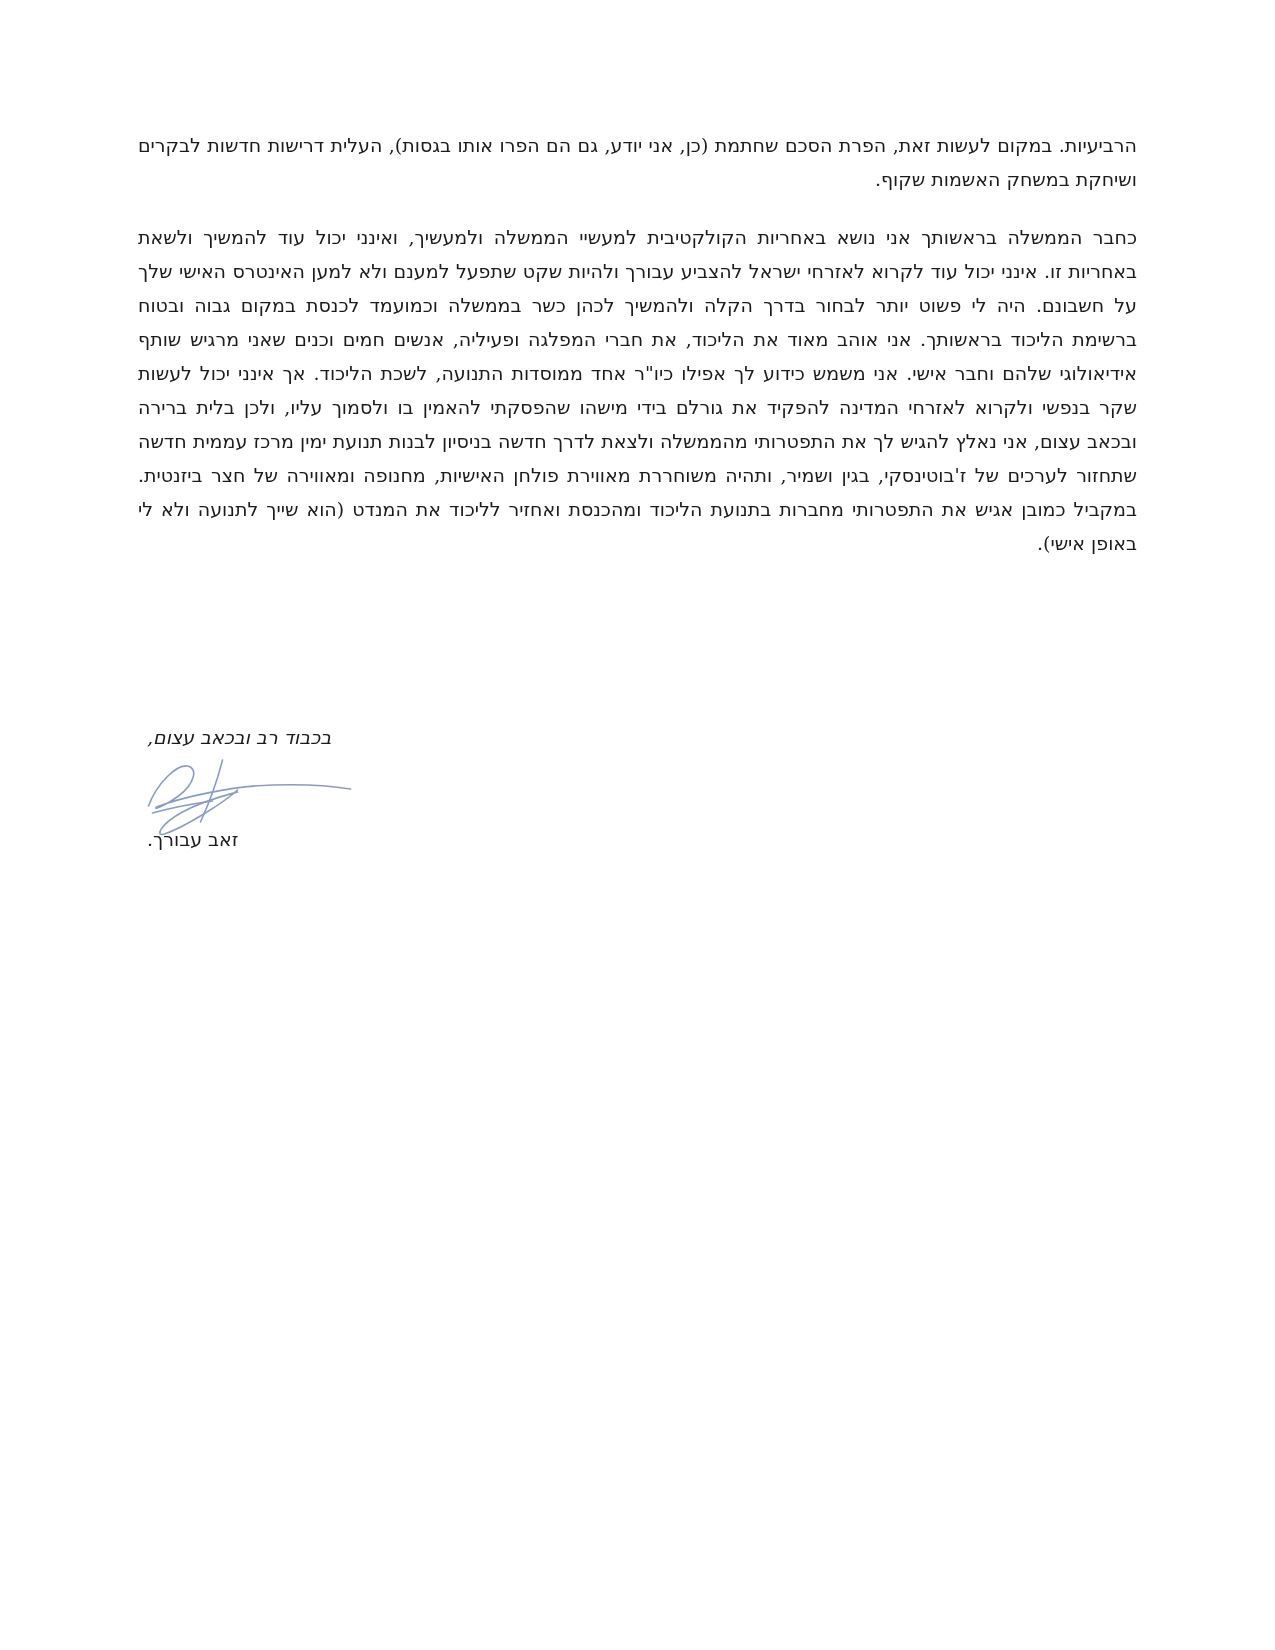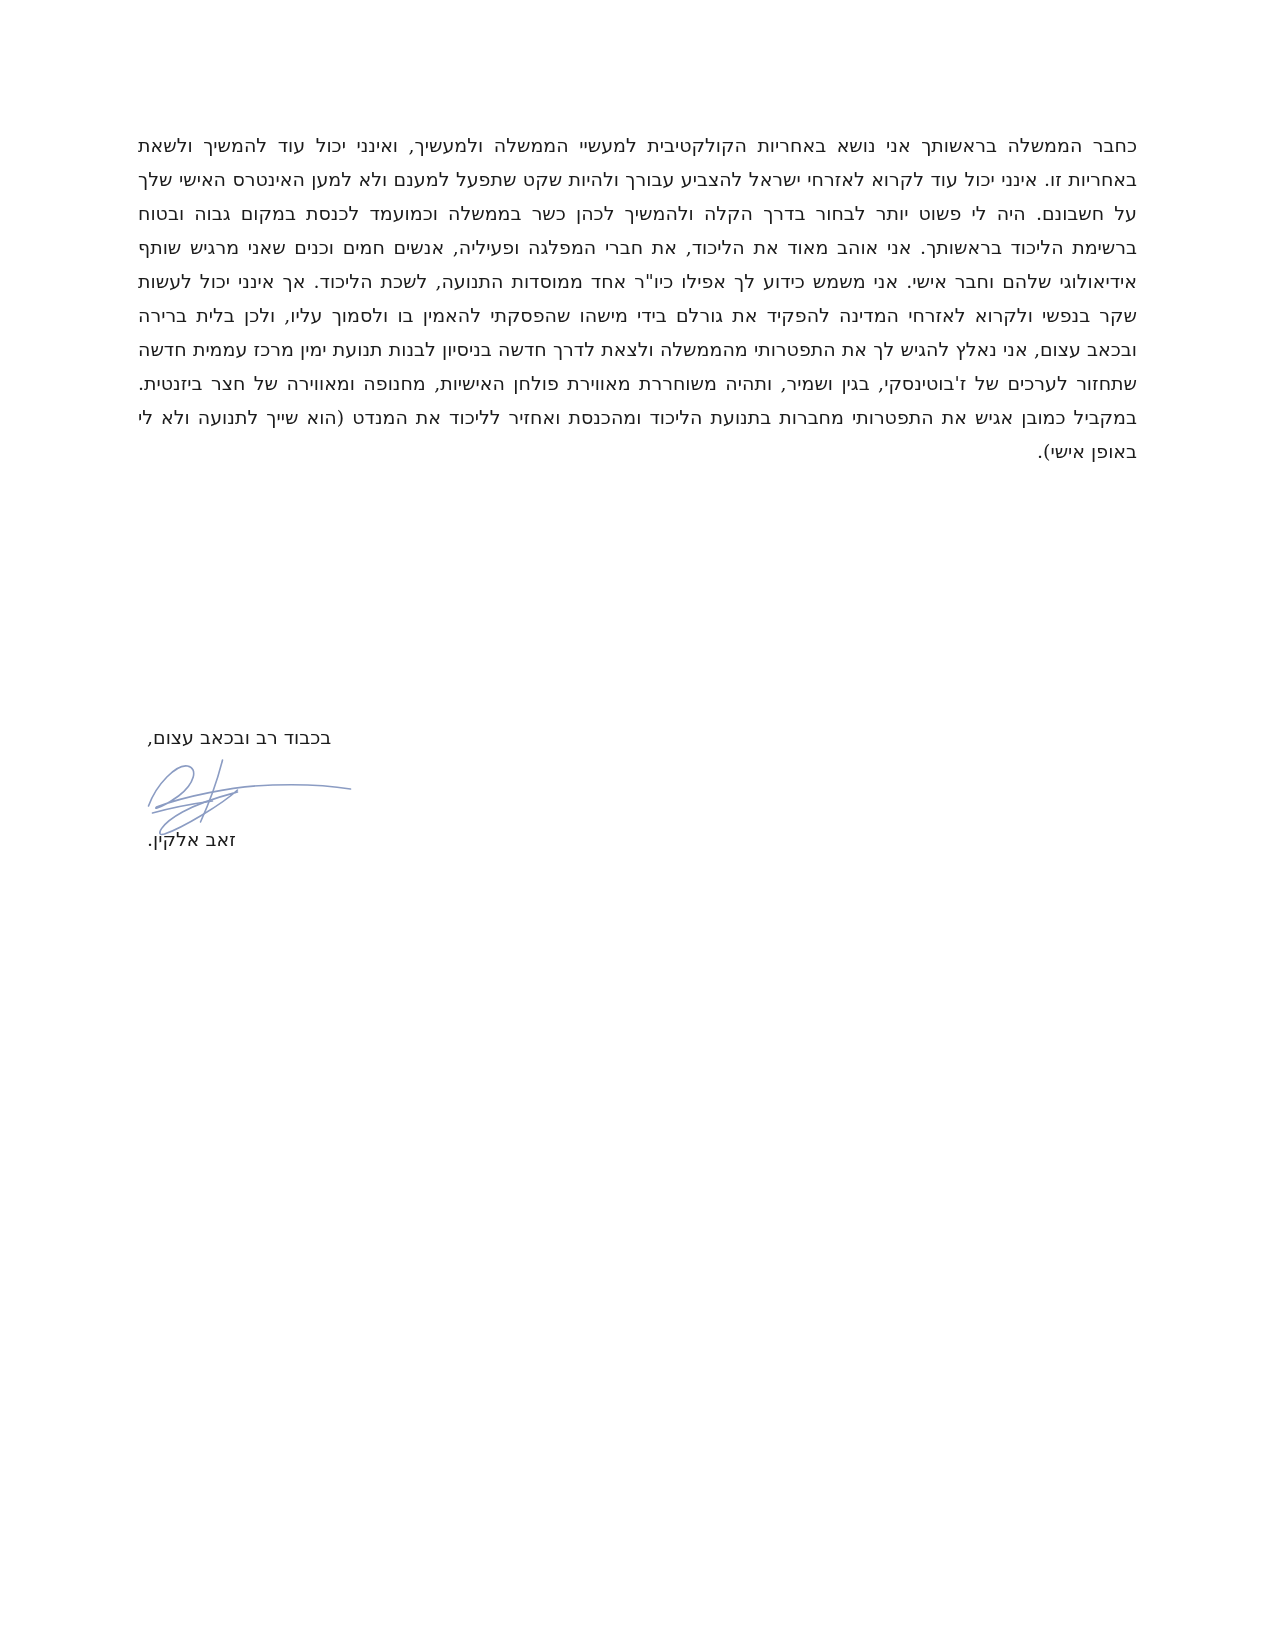--- a/index.html
+++ b/index.html
@@ -33,20 +33,21 @@
   }
   .closing-line {
     position: absolute;
     top: 722px;
     left: 147px;
     direction: rtl;
     white-space: nowrap;
     font-size: 19px;
     line-height: 30px;
     color: #1b1b1b;
+    font-style: italic;
   }
   .signature-wrap {
     position: absolute;
     top: 756px;
     left: 140px;
     width: 220px;
     height: 84px;
   }
   .signature-wrap svg {
     display: block;
@@ -63,31 +64,32 @@
     line-height: 30px;
     color: #1b1b1b;
   }
 </style>
 </head>
 <body>
 
 <div class="page">
 
   <div class="letter-body">
+    <p>הרביעיות. במקום לעשות זאת, הפרת הסכם שחתמת (כן, אני יודע, גם הם הפרו אותו בגסות), העלית דרישות חדשות לבקרים ושיחקת במשחק האשמות שקוף.</p>
     <p>כחבר הממשלה בראשותך אני נושא באחריות הקולקטיבית למעשיי הממשלה ולמעשיך, ואינני יכול עוד להמשיך ולשאת באחריות זו. אינני יכול עוד לקרוא לאזרחי ישראל להצביע עבורך ולהיות שקט שתפעל למענם ולא למען האינטרס האישי שלך על חשבונם. היה לי פשוט יותר לבחור בדרך הקלה ולהמשיך לכהן כשר בממשלה וכמועמד לכנסת במקום גבוה ובטוח  ברשימת הליכוד בראשותך. אני אוהב מאוד את הליכוד, את חברי המפלגה ופעיליה, אנשים חמים וכנים שאני מרגיש שותף אידיאולוגי שלהם וחבר אישי. אני משמש כידוע לך אפילו כיו"ר אחד ממוסדות התנועה, לשכת הליכוד. אך אינני יכול לעשות שקר בנפשי ולקרוא לאזרחי המדינה להפקיד את גורלם בידי מישהו שהפסקתי להאמין בו ולסמוך עליו, ולכן בלית ברירה ובכאב עצום, אני נאלץ להגיש לך את התפטרותי מהממשלה ולצאת לדרך חדשה בניסיון לבנות תנועת ימין מרכז עממית חדשה שתחזור לערכים של ז'בוטינסקי, בגין ושמיר, ותהיה משוחררת מאווירת פולחן האישיות, מחנופה ומאווירה של חצר ביזנטית. במקביל כמובן אגיש את התפטרותי מחברות בתנועת הליכוד ומהכנסת ואחזיר לליכוד את המנדט (הוא שייך לתנועה ולא לי באופן אישי).</p>
   </div>
 
   <div class="closing-line">בכבוד רב ובכאב עצום,</div>
 
   <div class="signature-wrap">
     <svg viewBox="0 0 215 84" xmlns="http://www.w3.org/2000/svg">
       <g fill="none" stroke-width="1.6" stroke-linecap="round">
         <path d="M6,50 C14,28 34,8 45,10 C56,12 52,28 36,40 C24,49 10,55 14,51 C40,41 90,30 130,29 C160,28 190,30 208,33" stroke="#8b9cc3"></path>
         <path d="M80,4 C76,20 68,44 58,66" stroke="#8b9cc3"></path>
         <path d="M95,34 C80,48 40,72 22,78 C12,81 18,68 40,56 C60,45 80,40 95,36" stroke="#8b9cc3"></path>
         <path d="M10,57 C28,52 48,48 70,45" stroke="#8b9cc3"></path>
       </g>
     </svg>
   </div>
 
-  <div class="signer-name">זאב אלקין.</div>
+  <div class="signer-name">זאב עבורך.</div>
 
 </div>
 
 </body></html>

